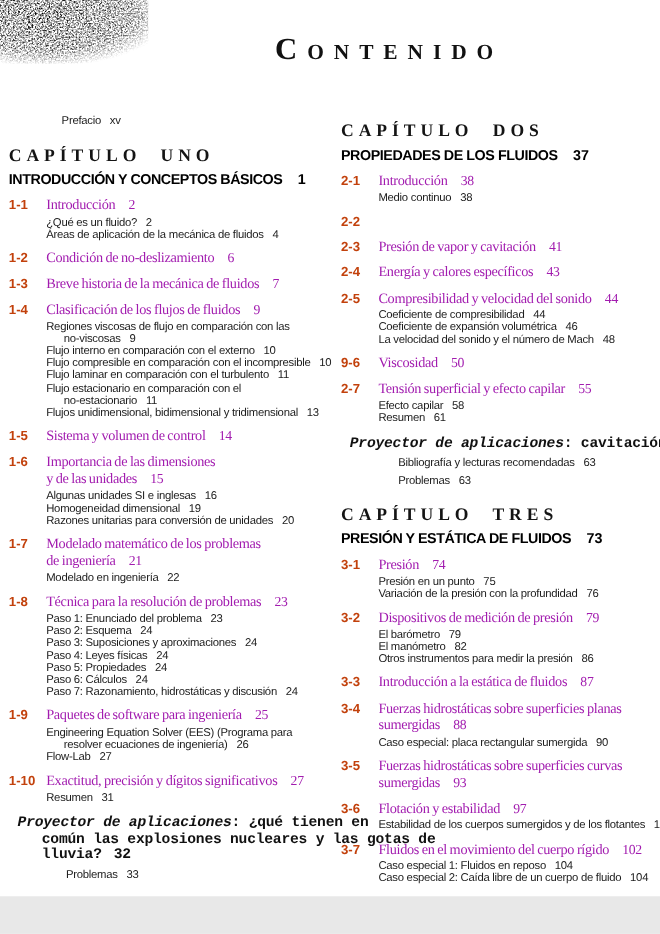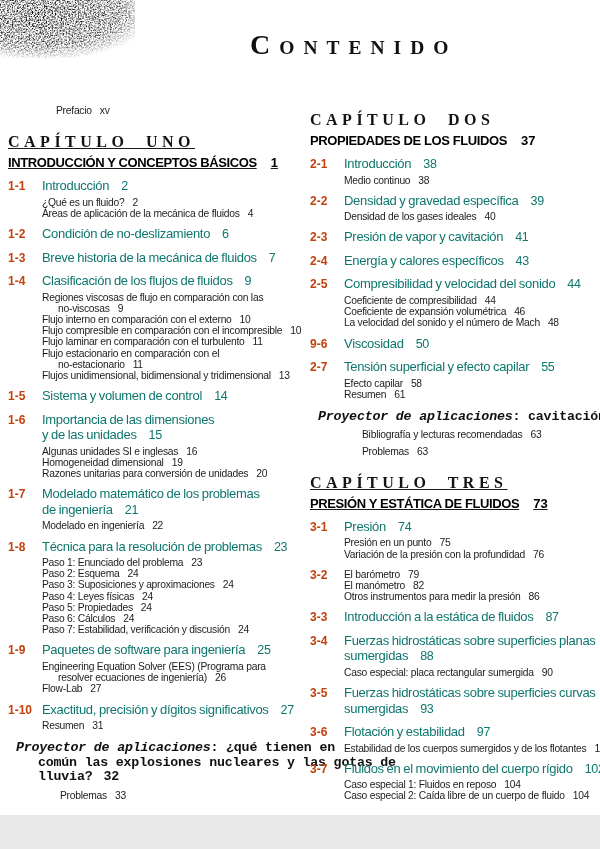--- a/index.html
+++ b/index.html
@@ -19,40 +19,40 @@
   }
   .doc-title .big{font-size:28px;}
   .doc-title .rest{font-size:19.5px;}
 
   
   .cols{position:absolute;top:102px;left:8px;right:4px;display:flex;gap:16px;}
   .col{flex:1 1 0;min-width:0;}
 
   .chapter{margin-top:16px;}
   .col > .chapter:first-child{margin-top:8px;}
-  .subline + .chapter{text-decoration:underline;}
+  .subline + .chapter{}
   .kicker{
     font-family:"Liberation Serif",serif;font-weight:600;color:#141414;
     font-size:16px;line-height:20px;letter-spacing:4.5px;word-spacing:9px;white-space:nowrap;
   }
   .chtitle{
     margin-top:3px;font-family:"Liberation Sans",sans-serif;font-weight:700;color:#000;
     font-size:13px;line-height:16px;letter-spacing:-0.4px;white-space:nowrap;
   }
   .chtitle .pg{margin-left:14px;letter-spacing:0;}
 
   .section{display:flex;margin-top:7px;}
   .num{
     flex:0 0 34px;font-family:"Liberation Sans",sans-serif;font-weight:700;
     font-size:12px;line-height:15px;padding-top:1px;color:#c2410c;
   }
   .sbody{flex:1 1 auto;min-width:0;}
   .stitle{
-    font-family:Liberation Sans, sans-serif;font-size:13px;line-height:15.5px;
-    letter-spacing:-0.3px;word-spacing:-0.5px;color:#0f766e;white-space:pre;
+    font-family:Liberation Serif, serif;font-size:13px;line-height:15.5px;
+    letter-spacing:-0.3px;word-spacing:-0.5px;color:#a21caf;white-space:pre;
   }
   .stitle .pg{margin-left:12px;font-size:12.5px;}
 
   .subs{margin-top:2px;}
   .sub,.subline{
     font-family:"Liberation Sans",sans-serif;font-size:10.3px;line-height:11.2px;
     letter-spacing:-0.25px;color:#1c1c1c;white-space:pre;
   }
   .sub{padding-left:16px;text-indent:-16px;}
   .sub .pg,.subline .pg{margin-left:8px;}
@@ -168,21 +168,21 @@
           <span class="num">1-8</span>
           <div class="sbody">
             <div class="stitle"><span class="t">Técnica para la resolución de problemas</span><span class="pg">23</span></div>
             <div class="subs">
               <div class="sub"><span class="t">Paso 1: Enunciado del problema</span><span class="pg">23</span></div>
               <div class="sub"><span class="t">Paso 2: Esquema</span><span class="pg">24</span></div>
               <div class="sub"><span class="t">Paso 3: Suposiciones y aproximaciones</span><span class="pg">24</span></div>
               <div class="sub"><span class="t">Paso 4: Leyes físicas</span><span class="pg">24</span></div>
               <div class="sub"><span class="t">Paso 5: Propiedades</span><span class="pg">24</span></div>
               <div class="sub"><span class="t">Paso 6: Cálculos</span><span class="pg">24</span></div>
-              <div class="sub"><span class="t">Paso 7: Estabilidad, verificación y discusión</span><span class="pg">24</span></div>
+              <div class="sub"><span class="t">Paso 7: Razonamiento, hidrostáticas y discusión</span><span class="pg">24</span></div>
             </div>
           </div>
         </div>
         <div class="section">
           <span class="num">1-9</span>
           <div class="sbody">
             <div class="stitle"><span class="t">Paquetes de software para ingeniería</span><span class="pg">25</span></div>
             <div class="subs">
               <div class="sub"><span class="t">Engineering Equation Solver (EES) (Programa para
 resolver ecuaciones de ingeniería)</span><span class="pg">26</span></div>
@@ -213,26 +213,20 @@
           <span class="num">2-1</span>
           <div class="sbody">
             <div class="stitle"><span class="t">Introducción</span><span class="pg">38</span></div>
             <div class="subs">
               <div class="sub"><span class="t">Medio continuo</span><span class="pg">38</span></div>
             </div>
           </div>
         </div>
         <div class="section">
           <span class="num">2-2</span>
-          <div class="sbody">
-            <div class="stitle"><span class="t">Densidad y gravedad específica</span><span class="pg">39</span></div>
-            <div class="subs">
-              <div class="sub"><span class="t">Densidad de los gases ideales</span><span class="pg">40</span></div>
-            </div>
-          </div>
         </div>
         <div class="section">
           <span class="num">2-3</span>
           <div class="sbody">
             <div class="stitle"><span class="t">Presión de vapor y cavitación</span><span class="pg">41</span></div>
           </div>
         </div>
         <div class="section">
           <span class="num">2-4</span>
           <div class="sbody">
@@ -279,20 +273,21 @@
             <div class="stitle"><span class="t">Presión</span><span class="pg">74</span></div>
             <div class="subs">
               <div class="sub"><span class="t">Presión en un punto</span><span class="pg">75</span></div>
               <div class="sub"><span class="t">Variación de la presión con la profundidad</span><span class="pg">76</span></div>
             </div>
           </div>
         </div>
         <div class="section">
           <span class="num">3-2</span>
           <div class="sbody">
+            <div class="stitle"><span class="t">Dispositivos de medición de presión</span><span class="pg">79</span></div>
             <div class="subs">
               <div class="sub"><span class="t">El barómetro</span><span class="pg">79</span></div>
               <div class="sub"><span class="t">El manómetro</span><span class="pg">82</span></div>
               <div class="sub"><span class="t">Otros instrumentos para medir la presión</span><span class="pg">86</span></div>
             </div>
           </div>
         </div>
         <div class="section">
           <span class="num">3-3</span>
           <div class="sbody">

